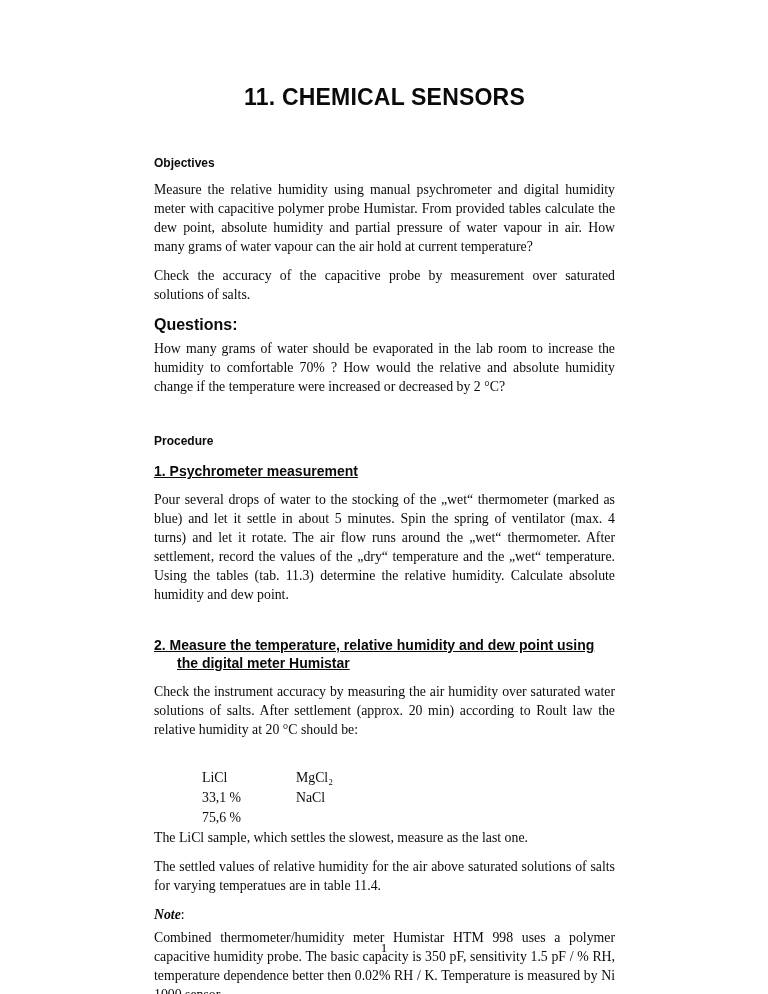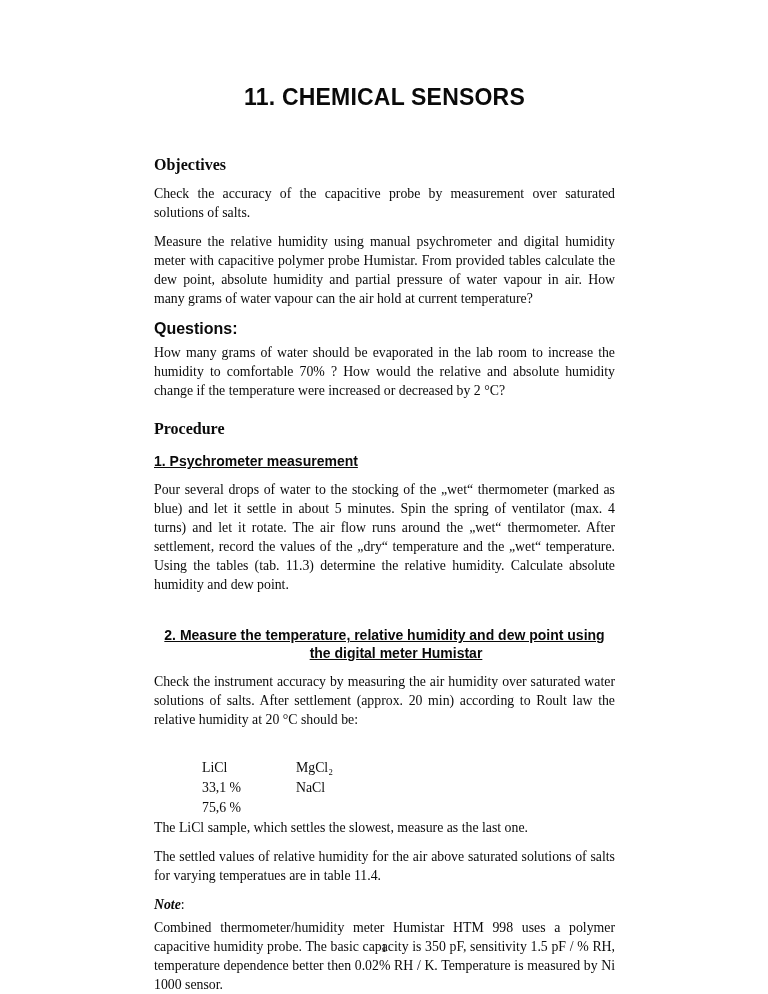--- a/index.html
+++ b/index.html
@@ -27,54 +27,53 @@
     margin: 0 0 45px 0;
     letter-spacing: 0.2px;
   }
   .section-heading {
     font-family: "Liberation Sans", "DejaVu Sans", sans-serif;
     font-weight: bold;
     font-size: 19.5px;
     margin: 0 0 17px 0;
   }
   .sub-heading {
-    font-family: Liberation Serif, serif;
+    font-family: Liberation Sans, sans-serif;
     font-weight: bold;
-    font-size: 16px;
+    font-size: 12px;
     margin: 0 0 10px 0;
   }
   .body-para {
     font-size: 13.8px;
     line-height: 19px;
     text-align: justify;
     margin: 0 0 10px 0;
   }
   .minor-heading {
     font-family: "Liberation Sans", "DejaVu Sans", sans-serif;
     font-weight: bold;
     font-size: 16px;
     margin: 12px 0 5px 0;
   }
   .procedure-heading {
-    margin-top: 20px;
+    margin-top: 38px;
     margin-bottom: 14px;
   }
   .step-heading {
     font-family: "Liberation Sans", "DejaVu Sans", sans-serif;
     font-weight: bold;
     font-size: 14px;
     line-height: 18px;
     margin: 0 0 10px 0;
     text-decoration: underline;
   }
   .step2-heading {
     margin-top: 32px;
     padding-left: 23px;
     text-indent: -23px;
-    text-align: center;
   }
   .salt-table {
     display: grid;
     grid-template-columns: 94px auto;
     margin: 29px 0 0 48px;
     font-size: 13.8px;
     line-height: 20px;
   }
   .licl-para {
   }
@@ -100,23 +99,23 @@
 </head>
 <body>
 
 <div class="page">
 
   <h1 class="doc-title">11. CHEMICAL SENSORS</h1>
 
 
   <h3 class="sub-heading">Objectives</h3>
 
+  <p class="body-para">Measure the relative humidity using manual psychrometer and digital humidity meter with capacitive polymer probe Humistar. From provided tables calculate the dew point, absolute humidity and partial pressure of water vapour in air. How many grams of water vapour can the air hold at current temperature?</p>
+
   <p class="body-para">Check the accuracy of the capacitive probe by measurement over saturated solutions of salts.</p>
-
-  <p class="body-para">Measure the relative humidity using manual psychrometer and digital humidity meter with capacitive polymer probe Humistar. From provided tables calculate the dew point, absolute humidity and partial pressure of water vapour in air. How many grams of water vapour can the air hold at current temperature?</p>
 
   <h4 class="minor-heading">Questions:</h4>
 
   <p class="body-para">How many grams of water should be evaporated in the lab room to increase the humidity to comfortable 70% ? How would the relative and absolute humidity change if the temperature were increased or decreased by 2 °C?</p>
 
   <h3 class="sub-heading procedure-heading">Procedure</h3>
 
   <h5 class="step-heading">1. Psychrometer measurement</h5>
 
   <p class="body-para">Pour several drops of water to the stocking of the „wet“ thermometer (marked as blue) and let it settle in about 5 minutes. Spin the spring of ventilator (max. 4 turns) and let it rotate. The air flow runs around the „wet“ thermometer. After settlement, record the values of the „dry“ temperature and the „wet“ temperature. Using the tables (tab. 11.3) determine the relative humidity. Calculate absolute humidity and dew point.</p>

